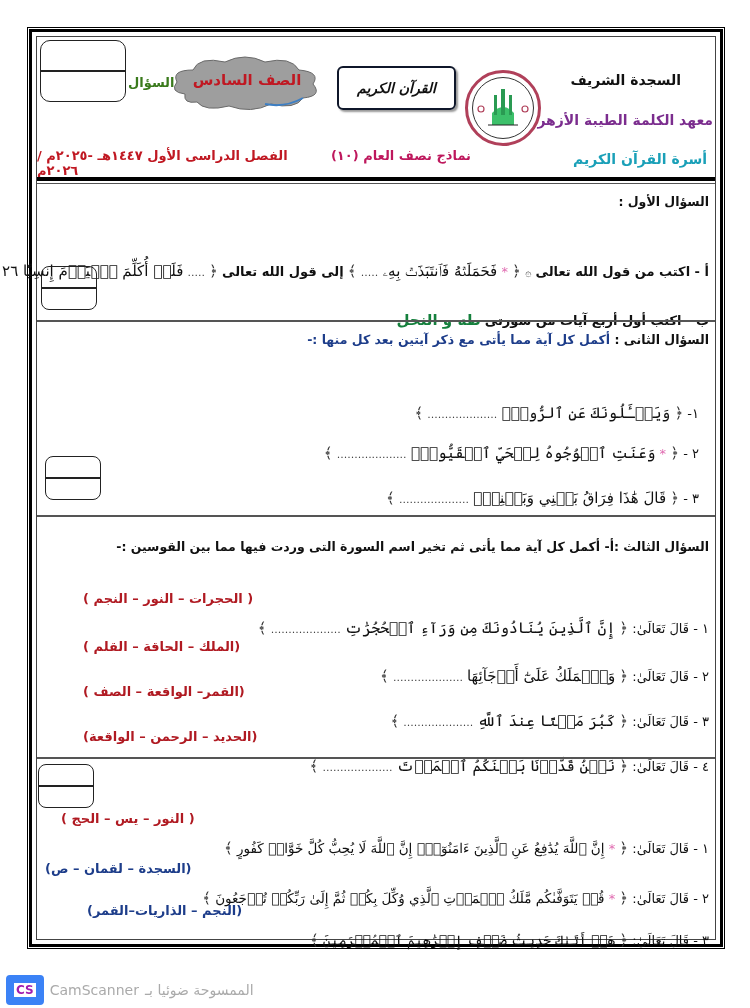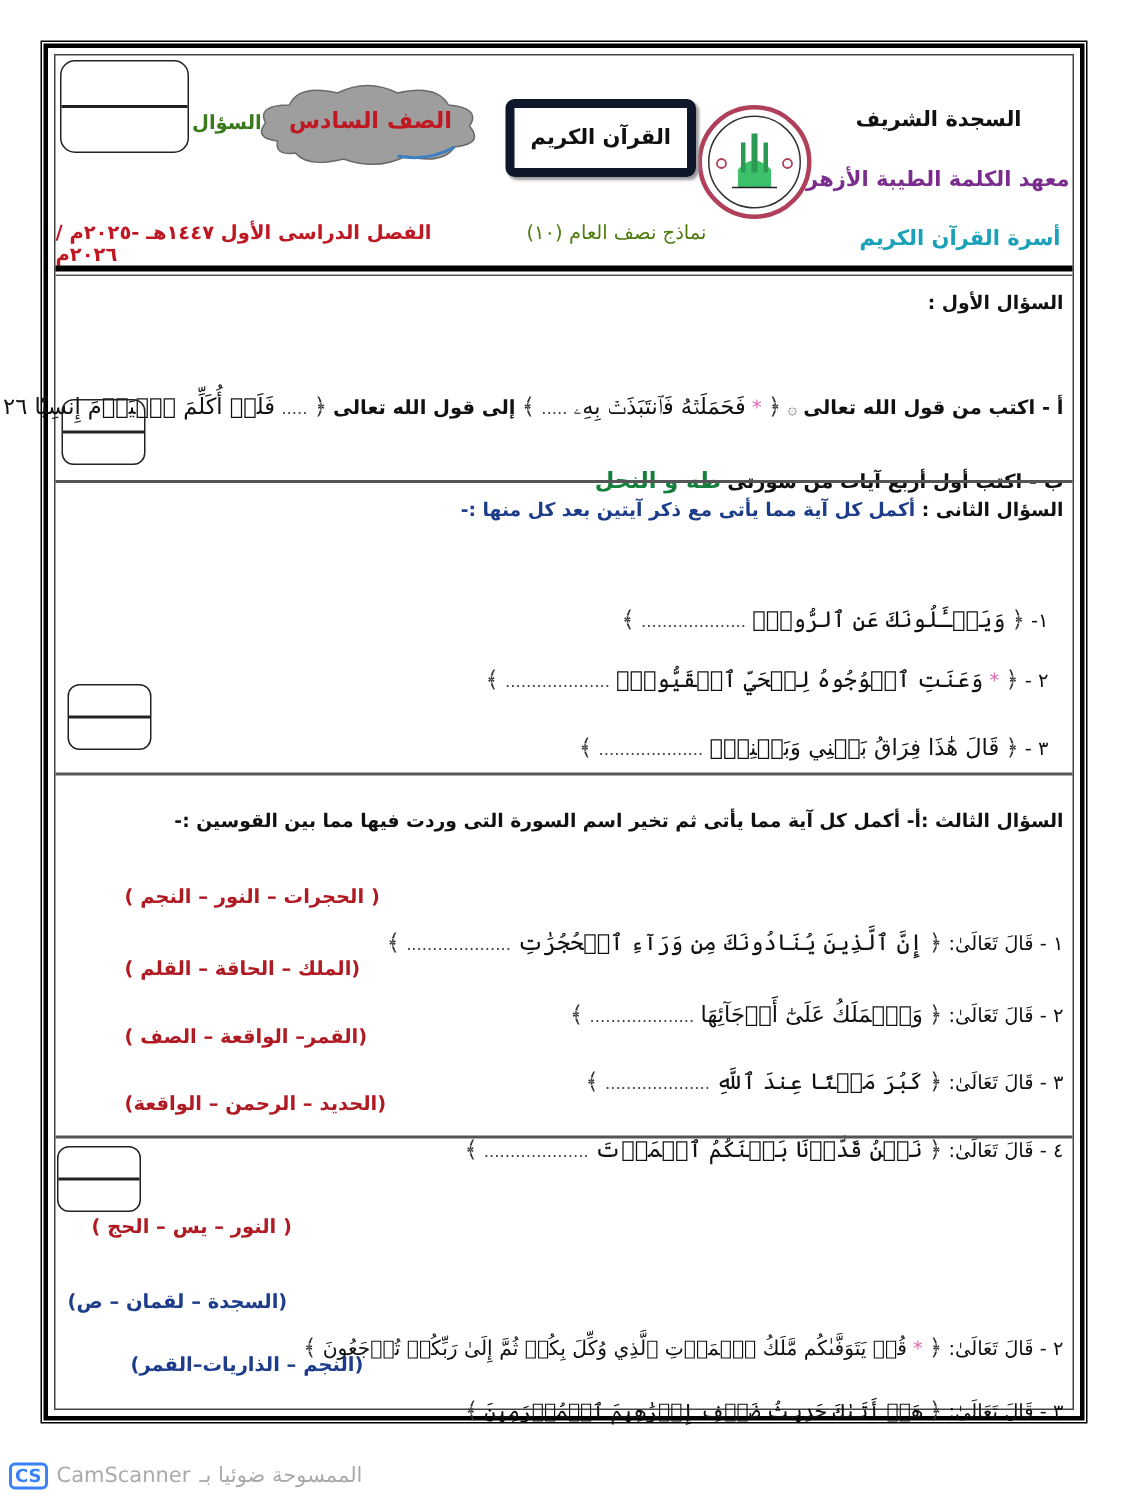--- a/index.html
+++ b/index.html
@@ -15,29 +15,29 @@
   .header { position:absolute; left:0; right:0; top:0; height:140px; }
   .hdr-line { position:absolute; left:0; right:0; top:140px; height:4px; background:#000; }
   .hdr-line2 { position:absolute; left:0; right:0; top:146px; height:1px; background:#555; }
   .azhar { right:34px; top:35px; font-weight:bold; font-size:14px; color:#111; }
   .institute { right:2px; top:75px; font-weight:bold; font-size:14px; color:#7b2d8e; }
   .family { right:8px; top:114px; font-weight:bold; font-size:14px; color:#1aa0b8; }
   .logo { left:428px; top:33px; width:76px; height:76px; border-radius:50%;
           border:3px solid #b0405a; box-sizing:border-box; background:#fff; }
   .logo-inner { position:absolute; inset:4px; border-radius:50%; border:1px solid #333; }
   .logo svg { position:absolute; left:0; top:0; }
-  .subject-box { left:300px; top:29px; width:115px; height:40px; border:6px solid #0f172a; border-radius:6px;
+  .subject-box { left:300px; top:29px; width:115px; height:40px; border:2px solid #0f172a; border-radius:6px;
                  box-shadow:2px 2px 2px #999; display:flex; align-items:center; justify-content:center;
-                 font-weight:bold; font-size:14px; }
+                 font-weight:bold; font-size:14px;font-style:italic; }
   .cloud { left:128px; top:15px; width:160px; height:60px; }
   .cloud-label { left:150px; top:34px; width:120px; text-align:center; font-weight:bold; font-size:15px; color:#c01822; }
   .grade-label { left:91px; top:38px; font-weight:bold; font-size:13px; color:#3a7a1c; }
   .grade-box { left:3px; top:3px; width:84px; height:60px; border:1.5px solid #222; border-radius:10px; }
   .grade-box .mid { position:absolute; left:0; right:0; top:29px; height:1.5px; background:#222; }
-  .models { right:244px; top:111px; font-weight:normal; font-size:13px; color:#4d7c0f; }
+  .models { right:244px; top:111px; font-weight:bold; font-size:13px; color:#be185d; }
   .term-text { left:0; top:111px; width:290px; text-align:left; font-weight:bold; font-size:13px; color:#c01822; }
 
   
   .sec { position:absolute; left:0; right:0; }
   .sep { position:absolute; left:0; right:0; height:2px; background:#555; }
   .q-title { position:absolute; right:6px; font-weight:bold; font-size:12.5px; color:#111; white-space:nowrap; }
   .q-title .blue { color:#1d3d8a;margin-left:16px; }
   .line { position:absolute; right:6px; font-size:13px; white-space:nowrap; color:#111;margin-top:32px; }
   .verse { font-family:"DejaVu Serif", serif; font-size:15px; }
   .bracket { color:#333; font-size:15px; }
@@ -45,21 +45,21 @@
   .dots { color:#444; letter-spacing:1px; font-size:11px; }
   .choices { position:absolute; font-weight:bold; font-size:13px; color:#b01a22; white-space:nowrap; }
   .choices.blue { color:#1d3d8a; }
   .surah-red { color:#15803d; font-weight:bold; font-size:15px; }
   .bold { font-weight:bold; }
   .score-box { position:absolute; width:54px; height:42px; border:1.5px solid #222; border-radius:8px; }
   .score-box .mid { position:absolute; left:0; right:0; top:20px; height:1.5px; background:#222; }
   .star { color:#e06bb0; }
 
   .footer { position:absolute; left:6px; top:975px; display:flex; align-items:center; gap:6px; color:#aaa; font-size:14px; }
-  .cs-badge { border:2px solid #3b82f6; border-radius:4px; font-weight:bold; font-size:12px; padding:0 2px; color:#3b82f6; }
+  .cs-badge { border:8px solid #3b82f6; border-radius:4px; font-weight:bold; font-size:12px; padding:0 2px; color:#a21caf; }
 </style>
 </head>
 <body>
 
 <div class="frame">
  <div class="inner">
 
   <div class="header">
     <div class="abs rtl azhar">السجدة الشريف</div>
     <div class="abs rtl institute">معهد الكلمة الطيبة الأزهري</div>
@@ -200,20 +200,28 @@
     </div>
     <div class="choices rtl" style="left:46px;top:212px;">(الحديد – الرحمن – الواقعة)</div>
   </div>
   <div class="sep" style="top:720px;"></div>
 
   <div class="sec" style="top:722px;height:180px;">
     <div class="score-box" style="left:1px;top:5px;">
           <div class="mid"></div>
         </div>
 
+    <div class="line rtl" style="top:48px;">
+      <span>١ -</span>
+      <span>قَالَ تَعَالَىٰ:</span>
+      <span class="bracket">﴿</span>
+      <span class="star">*</span>
+      <span class="verse" style="font-size:13.5px;">إِنَّ ٱللَّهَ يُدَٰفِعُ عَنِ ٱلَّذِينَ ءَامَنُوٓاْۗ إِنَّ ٱللَّهَ لَا يُحِبُّ كُلَّ خَوَّانٖ كَفُورٍ</span>
+      <span class="bracket">﴾</span>
+    </div>
     <div class="choices rtl" style="left:24px;top:52px;">( النور – يس – الحج )</div>
 
     <div class="line rtl" style="top:98px;">
       <span>٢ -</span>
       <span>قَالَ تَعَالَىٰ:</span>
       <span class="bracket">﴿</span>
       <span class="star">*</span>
       <span class="verse" style="font-size:13.5px;">قُلۡ يَتَوَفَّىٰكُم مَّلَكُ ٱلۡمَوۡتِ ٱلَّذِي وُكِّلَ بِكُمۡ ثُمَّ إِلَىٰ رَبِّكُمۡ تُرۡجَعُونَ</span>
       <span class="bracket">﴾</span>
     </div>

